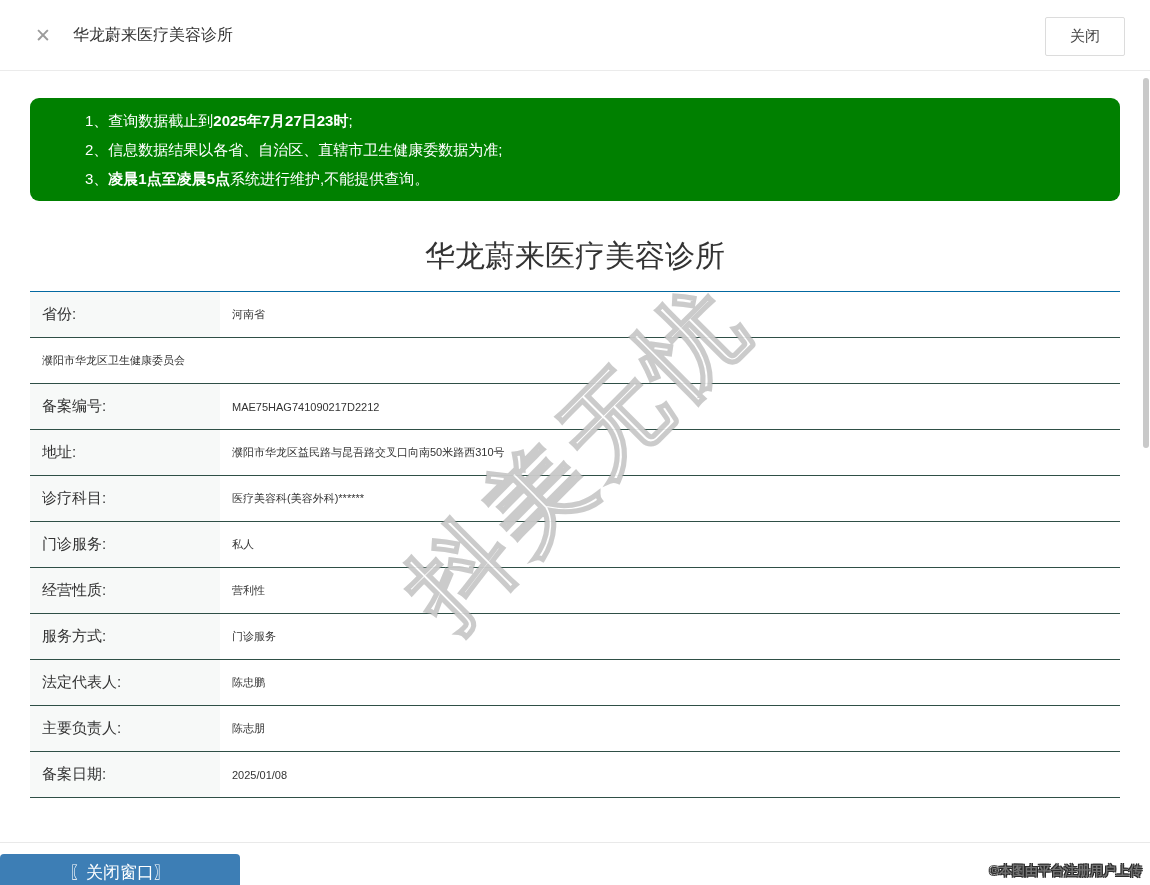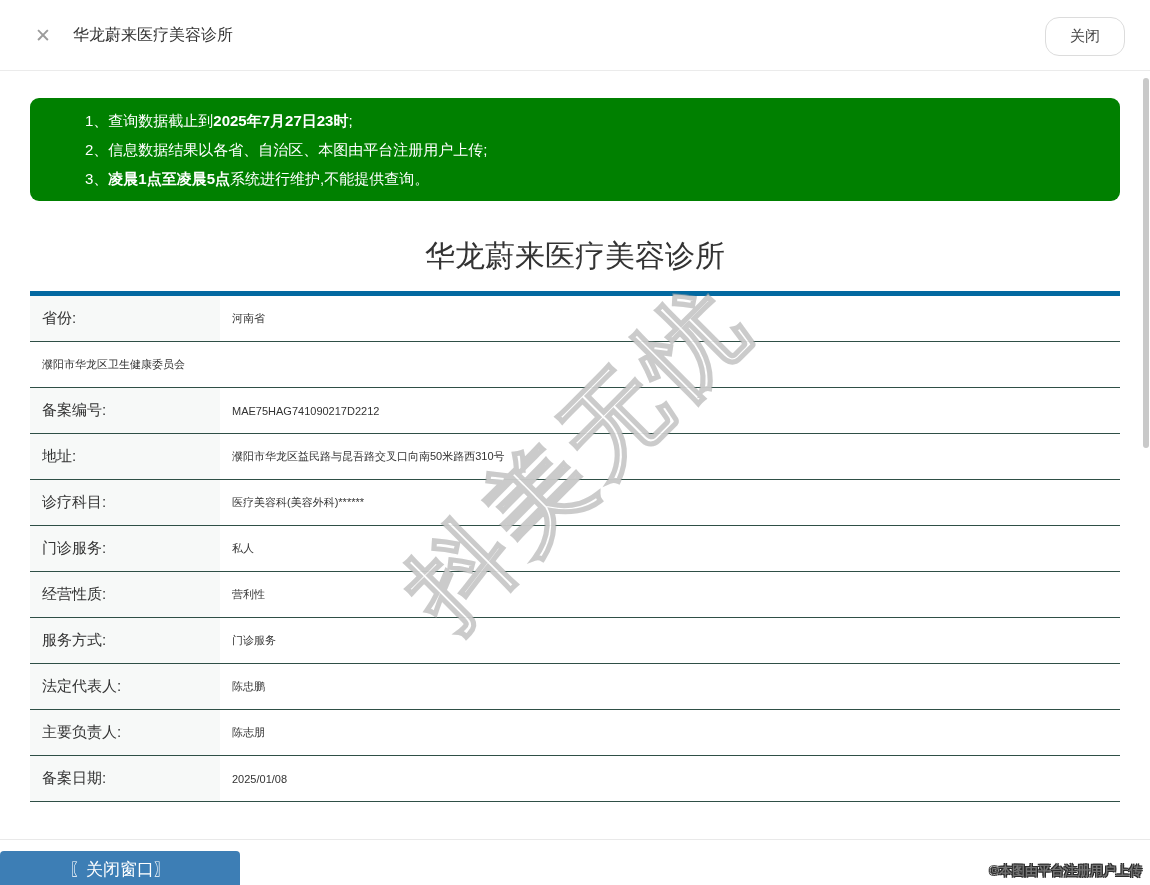--- a/index.html
+++ b/index.html
@@ -14,42 +14,42 @@
     height:71px;border-bottom:1px solid #ebebeb;
     display:flex;align-items:center;padding:0 25px;box-sizing:border-box;
     position:relative;background:#fff;
   }
   .x-icon{
     font-size:19px;color:#9b9b9b;margin:0 22px 0 10px;cursor:pointer;line-height:1;
   }
   .topbar-title{font-size:16px;color:#333;}
   .btn-close-top{
     position:absolute;right:25px;top:17px;
-    background:#fff;border:1px solid #dcdcdc;border-radius:14px;
+    background:#fff;border:1px solid #dcdcdc;border-radius:2px;
     padding:9px 24px;font-size:15px;color:#444;cursor:pointer;
     font-family:inherit;
   }
   
   .notice{
     margin:27px 30px 0 30px;
     background:#008000;
     border-radius:9px;
     color:#ffffff;
     padding:8px 20px 8px 55px;
     font-size:15px;line-height:29px;
   }
   .notice b{font-weight:bold;}
   
   .page-title{
     text-align:center;font-size:30px;line-height:34px;
     margin:38px 0 18px 0;color:#333;font-weight:400;
   }
   
   .info-table{
-    margin:8px 30px;border-top:5px solid #0369a1;
+    margin:15px 30px;border-top:1px solid #0369a1;
   }
   .row{
     display:flex;align-items:stretch;height:45px;
     border-bottom:1px solid #2f4f46;
   }
   .cell-label{
     width:190px;flex:0 0 190px;background:#f7f9f8;
     display:flex;align-items:center;padding-left:12px;box-sizing:border-box;
     font-size:15px;color:#333;
   }
@@ -94,21 +94,21 @@
 <body>
 
 <div class="topbar">
   <span class="x-icon">✕</span>
   <span class="topbar-title">华龙蔚来医疗美容诊所</span>
   <button class="btn-close-top">关闭</button>
 </div>
 
 <div class="notice">
   <div><span>1、</span><span>查询数据截止到</span><b>2025年7月27日23时</b><span>;</span></div>
-  <div><span>2、</span><span>信息数据结果以各省、自治区、本图由平台注册用户上传;</span><b></b><span></span></div>
+  <div><span>2、</span><span>信息数据结果以各省、自治区、直辖市卫生健康委数据为准;</span><b></b><span></span></div>
   <div><span>3、</span><span></span><b>凌晨1点至凌晨5点</b><span>系统进行维护,不能提供查询。</span></div>
 </div>
 
 <div class="page-title">华龙蔚来医疗美容诊所</div>
 
 <div class="info-table">
   <div class="row">
     <div class="cell-label">省份:</div>
     <div class="cell-value">河南省</div>
   </div>

